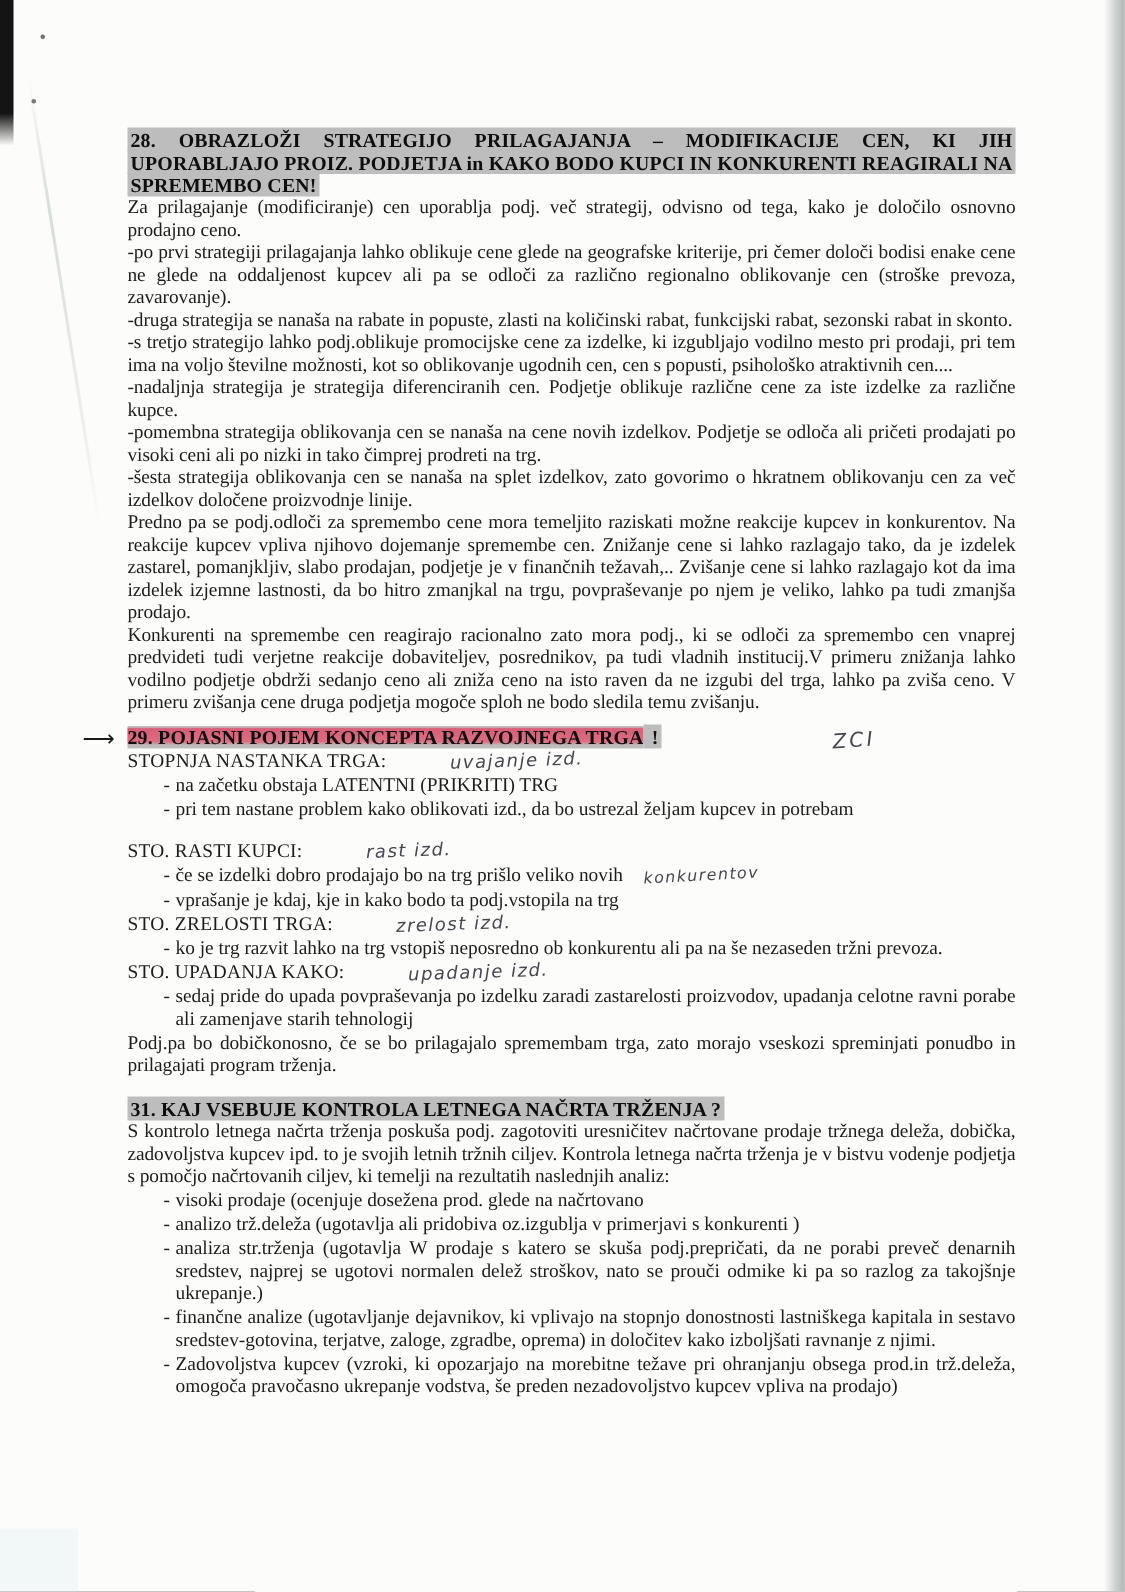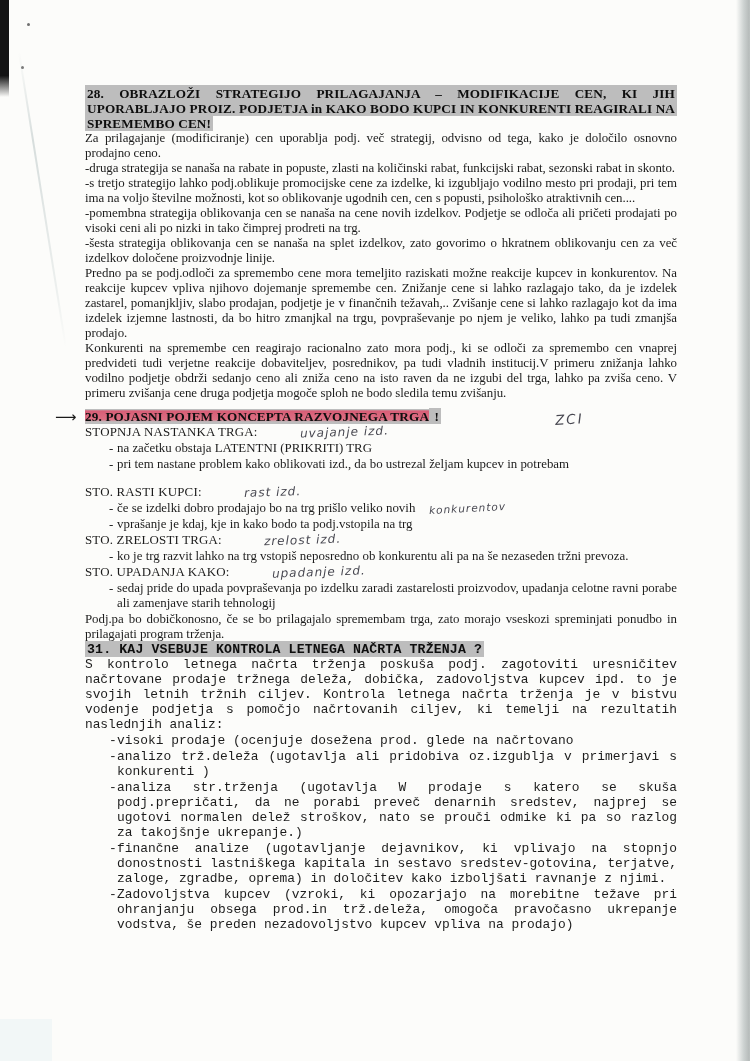--- a/index.html
+++ b/index.html
@@ -78,43 +78,45 @@
     position:absolute;left:470px;top:2px;
     font-size:13.5px;transform:rotate(-4deg);
     letter-spacing:2px;
   }
   .arrow-hand{
     position:absolute;left:-30px;top:-1px;
     font-size:15px;color:#1a1a1a;font-style:normal;
     font-family:"DejaVu Sans", sans-serif;
   }
   .gap-sm{margin-top:13px;}
-  .sec-31{font-family:Liberation Mono, monospace;}
+  .sec-31{margin-top:14px;}
   .outro{margin-top:1px;}
   .suffix{white-space:pre;}
 </style>
 </head>
 <body>
 
 <div class="page">
 
   <div class="edge-right"></div>
   <div class="corner-bar"></div>
   <div class="crease"></div>
   <div class="speck1"></div>
   <div class="speck2"></div>
   <div class="smudge-bl"></div>
 
   <div class="content">
 
     <section>
       <h2><span class="hl">28. OBRAZLOŽI STRATEGIJO PRILAGAJANJA – MODIFIKACIJE CEN, KI JIH UPORABLJAJO PROIZ. PODJETJA in KAKO BODO KUPCI IN KONKURENTI REAGIRALI NA SPREMEMBO CEN!</span></h2>
       <p>Za prilagajanje (modificiranje) cen uporablja podj. več strategij, odvisno od tega, kako je določilo osnovno prodajno ceno.</p>
+      <p>-po prvi strategiji prilagajanja lahko oblikuje cene glede na geografske kriterije, pri čemer določi bodisi enake cene ne glede na oddaljenost kupcev ali pa se odloči za različno regionalno oblikovanje cen (stroške prevoza, zavarovanje).</p>
       <p>-druga strategija se nanaša na rabate in popuste, zlasti na količinski rabat, funkcijski rabat, sezonski rabat in skonto.</p>
       <p>-s tretjo strategijo lahko podj.oblikuje promocijske cene za izdelke, ki izgubljajo vodilno mesto pri prodaji, pri tem ima na voljo številne možnosti, kot so oblikovanje ugodnih cen, cen s popusti, psihološko atraktivnih cen....</p>
+      <p>-nadaljnja strategija je strategija diferenciranih cen. Podjetje oblikuje različne cene za iste izdelke za različne kupce.</p>
       <p>-pomembna strategija oblikovanja cen se nanaša na cene novih izdelkov. Podjetje se odloča ali pričeti prodajati po visoki ceni ali po nizki in tako čimprej prodreti na trg.</p>
       <p>-šesta strategija oblikovanja cen se nanaša na splet izdelkov, zato govorimo o hkratnem oblikovanju cen za več izdelkov določene proizvodnje linije.</p>
       <p>Predno pa se podj.odloči za spremembo cene mora temeljito raziskati možne reakcije kupcev in konkurentov. Na reakcije kupcev vpliva njihovo dojemanje spremembe cen. Znižanje cene si lahko razlagajo tako, da je izdelek zastarel, pomanjkljiv, slabo prodajan, podjetje je v finančnih težavah,.. Zvišanje cene si lahko razlagajo kot da ima izdelek izjemne lastnosti, da bo hitro zmanjkal na trgu, povpraševanje po njem je veliko, lahko pa tudi zmanjša prodajo.</p>
       <p>Konkurenti na spremembe cen reagirajo racionalno zato mora podj., ki se odloči za spremembo cen vnaprej predvideti tudi verjetne reakcije dobaviteljev, posrednikov, pa tudi vladnih institucij.V primeru znižanja lahko vodilno podjetje obdrži sedanjo ceno ali zniža ceno na isto raven da ne izgubi del trga, lahko pa zviša ceno. V primeru zvišanja cene druga podjetja mogoče sploh ne bodo sledila temu zvišanju.</p>
     </section>
 
     <section>
       <div class="q29-head">
         <span class="handwriting arrow-hand">⟶</span>
         <h2><span class="hl-pink">29. POJASNI POJEM KONCEPTA RAZVOJNEGA TRGA</span><span class="hl suffix"> !</span></h2>

